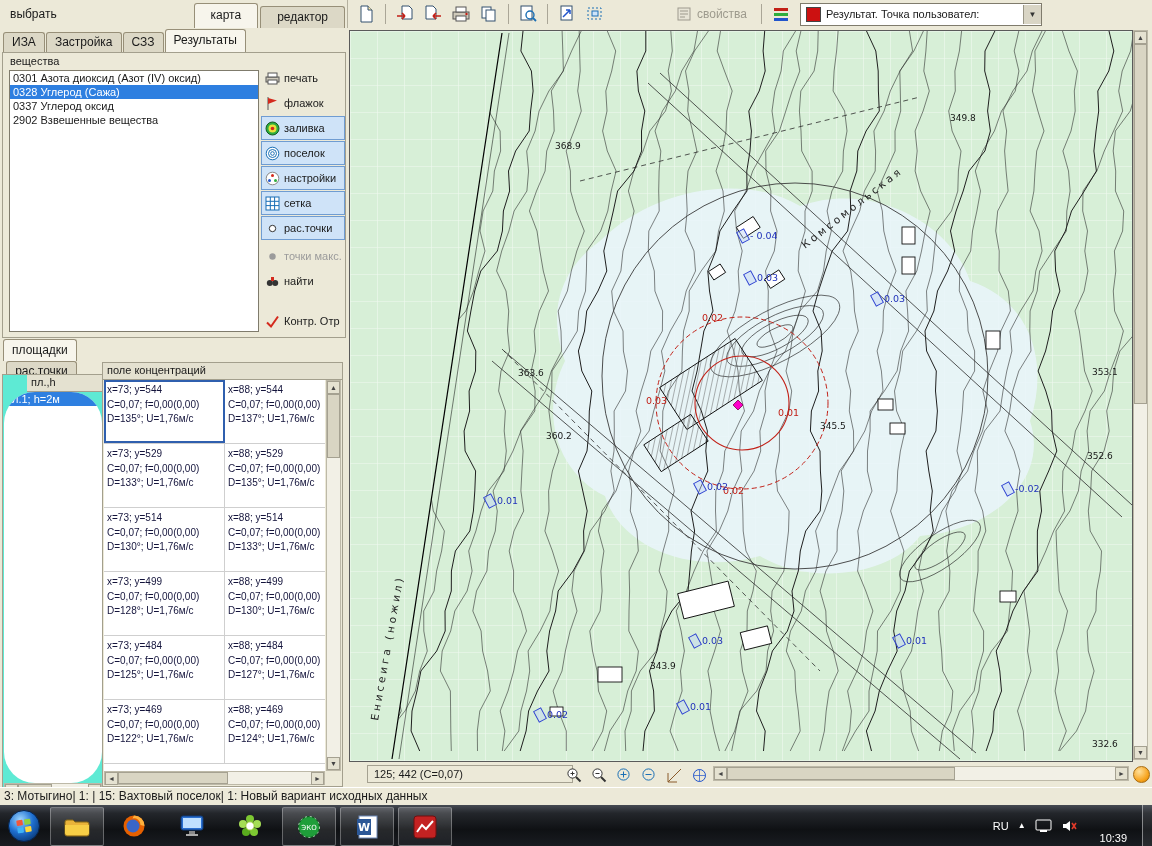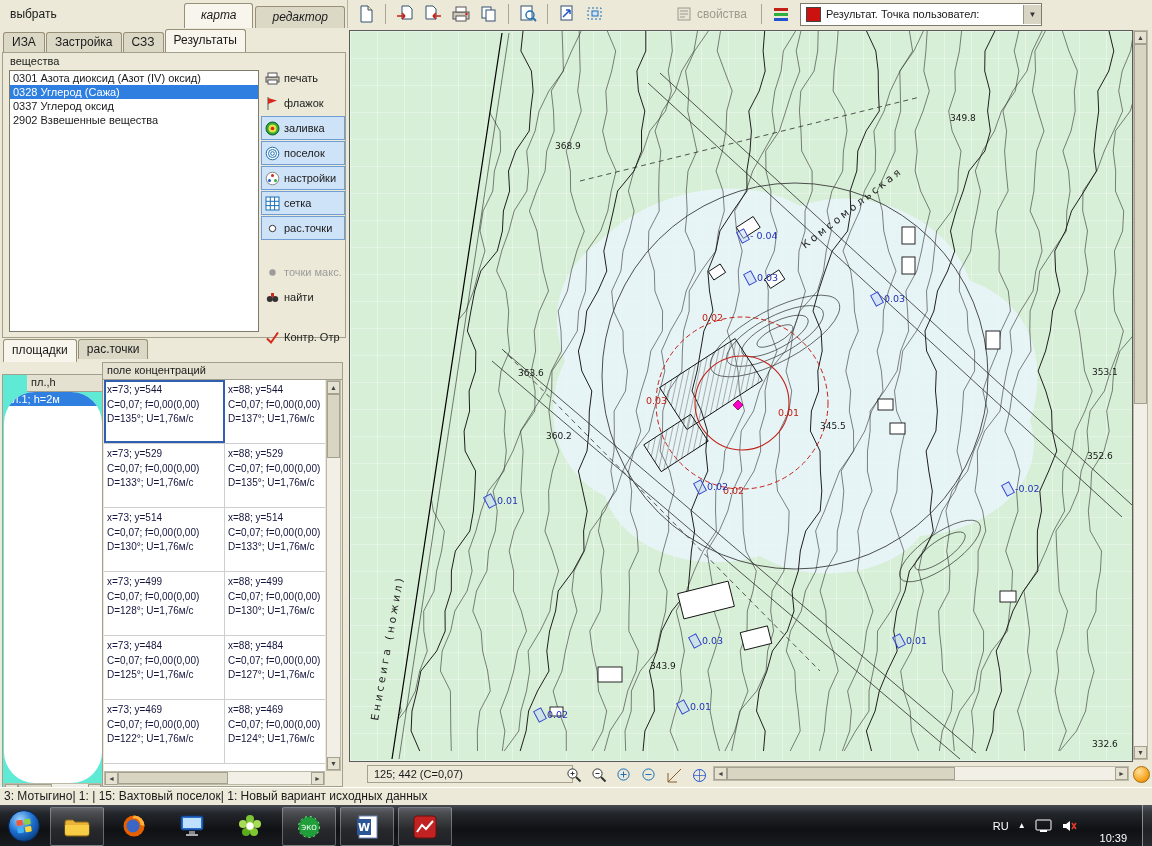--- a/index.html
+++ b/index.html
@@ -2,21 +2,21 @@
 <html><head>
 <meta charset="utf-8">
 <style>
   html,body{margin:0;padding:0;width:1152px;height:846px;overflow:hidden;
     font-family:"Liberation Sans",sans-serif;background:#ece9d8;position:relative;font-size:12px;color:#1a1a1a;}
   .abs{position:absolute;}
   
   #topbar{left:0;top:0;width:1152px;height:28px;background:#ece9d8;border-bottom:1px solid #b5b19f;}
   #menu-strip{left:0;top:0;width:347px;height:28px;border-right:1px solid #b5b19f;display:flex;align-items:flex-end;}
   #select-menu{padding:5px 10px;font-size:12px;align-self:center;}
-  .vtabs{margin-left:auto;display:flex;align-items:flex-end;height:28px;font-style:italic;}
+  .vtabs{margin-left:auto;display:flex;align-items:flex-end;height:28px;}
   .vtab{height:21px;line-height:20px;padding:0 16px;font-size:12px;border:1px solid #978f78;border-bottom:none;
     border-radius:3px 3px 0 0;background:#dcd8c6;margin-right:2px;}
   .vtab.active{background:#f7f5ec;height:24px;line-height:23px;}
   #map-toolbar{left:347px;top:0;width:805px;height:28px;display:flex;align-items:center;padding-left:6px;gap:2px;}
   .tbtn{width:24px;height:24px;display:flex;align-items:center;justify-content:center;border:1px solid transparent;border-radius:2px;}
   .tsep{width:1px;height:20px;background:#aaa697;margin:0 4px;}
   #properties-btn{display:flex;align-items:center;gap:5px;color:#9d9a8d;font-size:12px;padding:0 8px;}
   #result-dropdown{display:flex;align-items:center;height:21px;background:#fff;border:1px solid #7f7b6c;width:240px;margin-left:4px;}
   #result-swatch{width:13px;height:13px;border:1px solid #444;margin:0 5px;flex:none;}
   #result-text{font-size:11px;flex:1;white-space:nowrap;overflow:hidden;}
@@ -34,21 +34,21 @@
   #substances-list{position:absolute;left:6px;top:17px;width:248px;height:260px;background:#fff;
     border:1px solid #7f7b6c;font-size:11px;overflow:hidden;}
   .li{height:14px;line-height:14px;padding:0 3px;white-space:nowrap;}
   .li.sel{background:#2e7fe0;color:#fff;}
   #tool-col{position:absolute;left:258px;top:13px;width:84px;}
   .toolb{height:22px;display:flex;align-items:center;gap:4px;font-size:11px;padding:0 3px;
     border:1px solid transparent;margin-bottom:1px;white-space:nowrap;}
   .toolb .ticon{width:15px;height:15px;flex:none;display:flex;align-items:center;justify-content:center;}
   .toolb.on{background:#cfe3f8;border-color:#6f9cd2;}
   .toolb.dis{color:#9b9b9b;}
-  #bottom-tabs{position:absolute;left:3px;top:311px;display:flex;align-items:flex-start;height:22px;}
+  #bottom-tabs{position:absolute;left:3px;top:311px;display:flex;align-items:flex-end;height:22px;flex-direction:column;}
   #sites-panel{left:2px;top:346px;width:102px;height:423px;border:1px solid #a39f8d;background:#5eead4;padding-left:24px;}
   .panel-header{height:16px;line-height:15px;border-bottom:1px solid #a39f8d;font-size:11px;padding:0 4px;background:#e4e1d0;}
   #sites-list{position:absolute;left:1px;top:17px;width:98px;bottom:15px;background:#fff;overflow:hidden;border-radius:31px;}
   .site-item{font-size:11px;height:14px;line-height:14px;padding:0 2px;white-space:nowrap;}
   .site-item.sel{background:#2e7fe0;color:#fff;}
   #conc-panel{left:102px;top:334px;width:239px;height:423px;border:1px solid #a39f8d;background:#ece9d8;}
   #conc-table{position:absolute;left:1px;top:17px;width:221px;bottom:15px;background:#fff;overflow:hidden;}
   .crow{display:flex;height:63px;border-bottom:1px solid #cfcfcf;overflow:hidden;}
   .ccell{width:115px;min-width:115px;border-right:1px solid #cfcfcf;font-size:10px;line-height:1.45;
     padding:3px 2px 0 3px;overflow:hidden;white-space:nowrap;color:#14143c;}
@@ -249,21 +249,21 @@
         <span>сетка</span>
       </div>
       <div class="toolb on">
         <span class="ticon">
             <svg width="15" height="15">
               <circle cx="7.5" cy="7.5" r="3.2" fill="#fff" stroke="#333"></circle>
             </svg>
           </span>
         <span>рас.точки</span>
       </div>
-      <div class="toolb dis" style="margin-top:20px">
+      <div class="toolb dis" style="margin-top:4px">
         <span class="ticon">
             <svg width="15" height="15">
               <circle cx="7.5" cy="7.5" r="3.2" fill="#9b9b9b"></circle>
             </svg>
           </span>
         <span>точки макс.</span>
       </div>
       <div class="toolb">
         <span class="ticon">
             <svg width="15" height="15">

